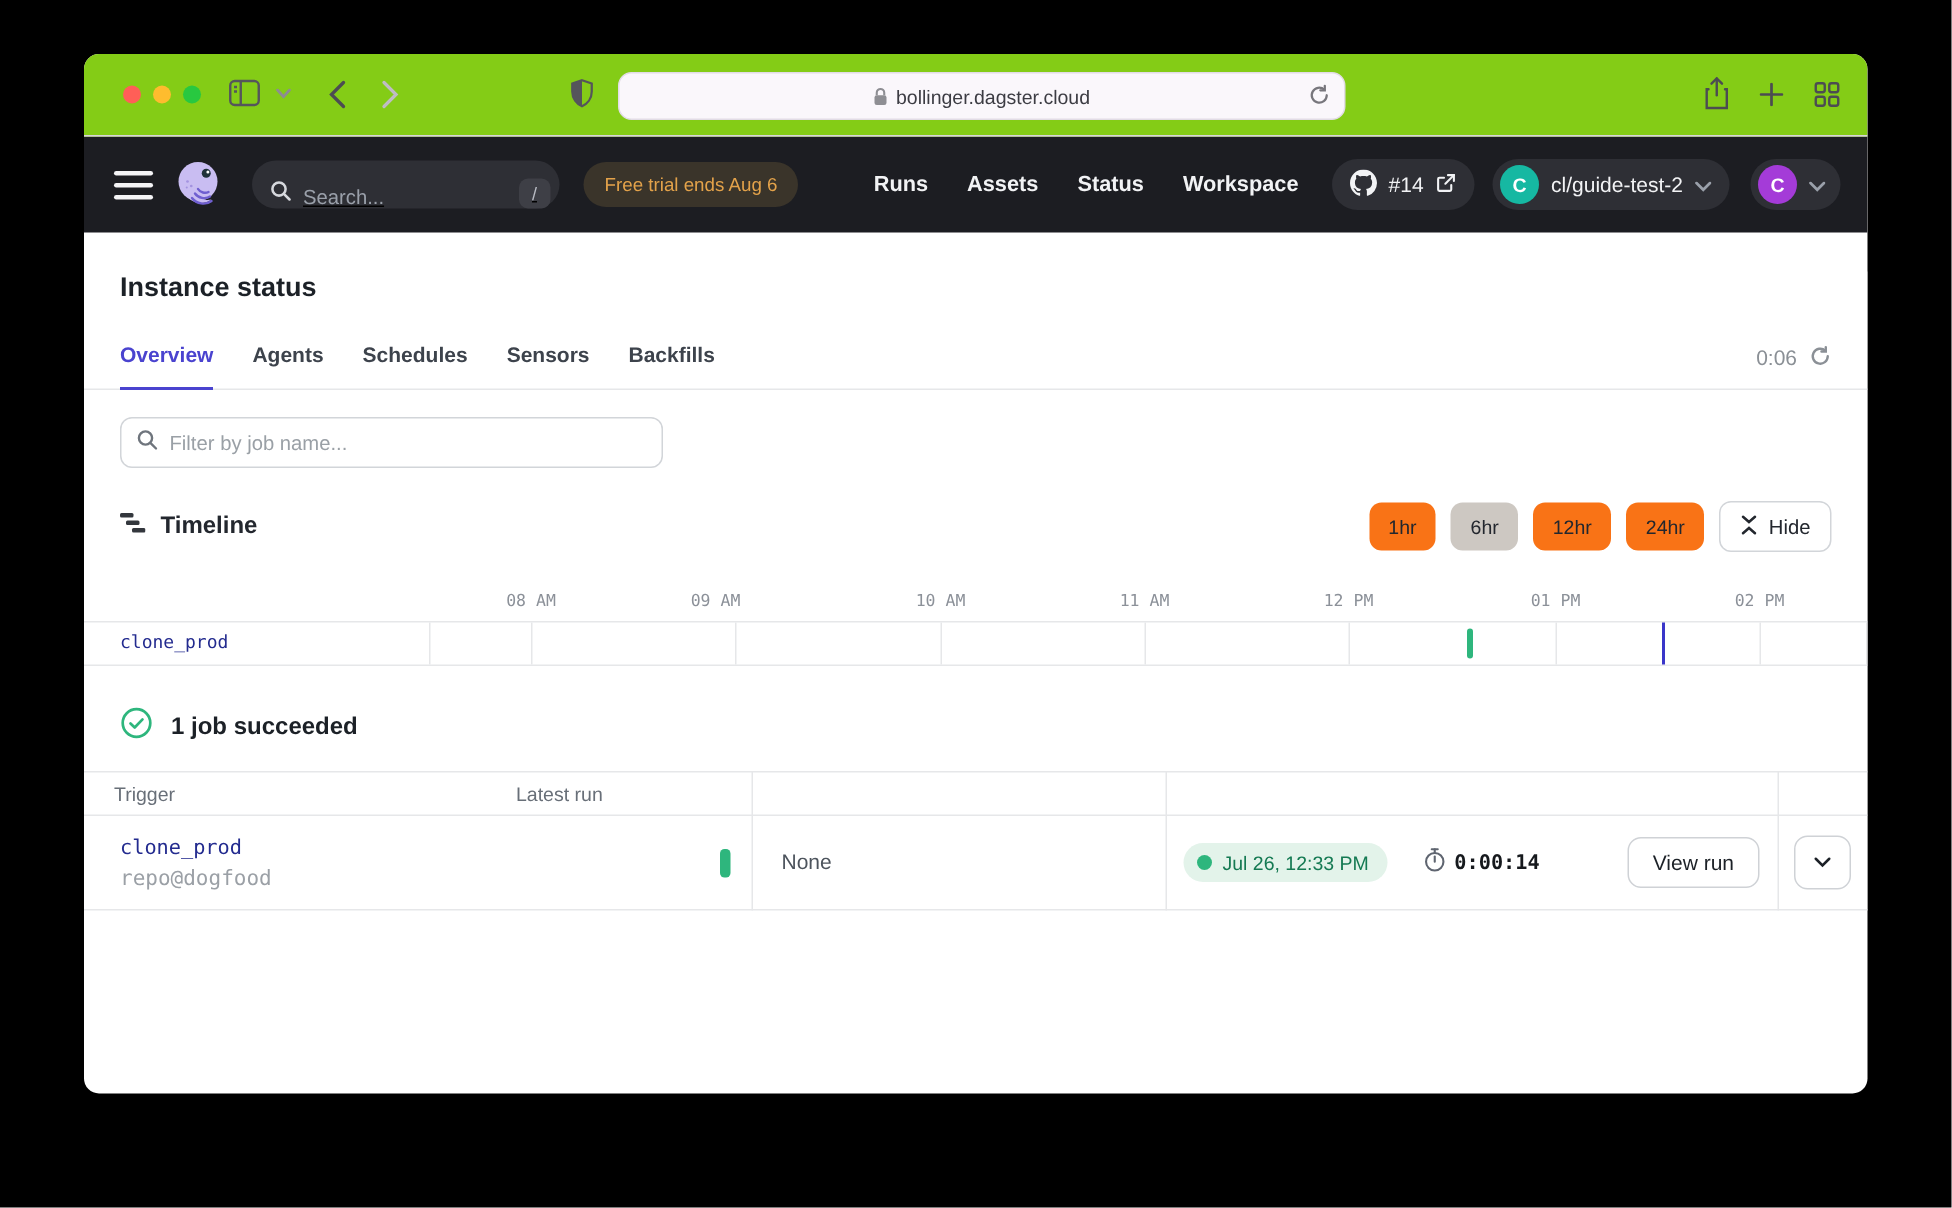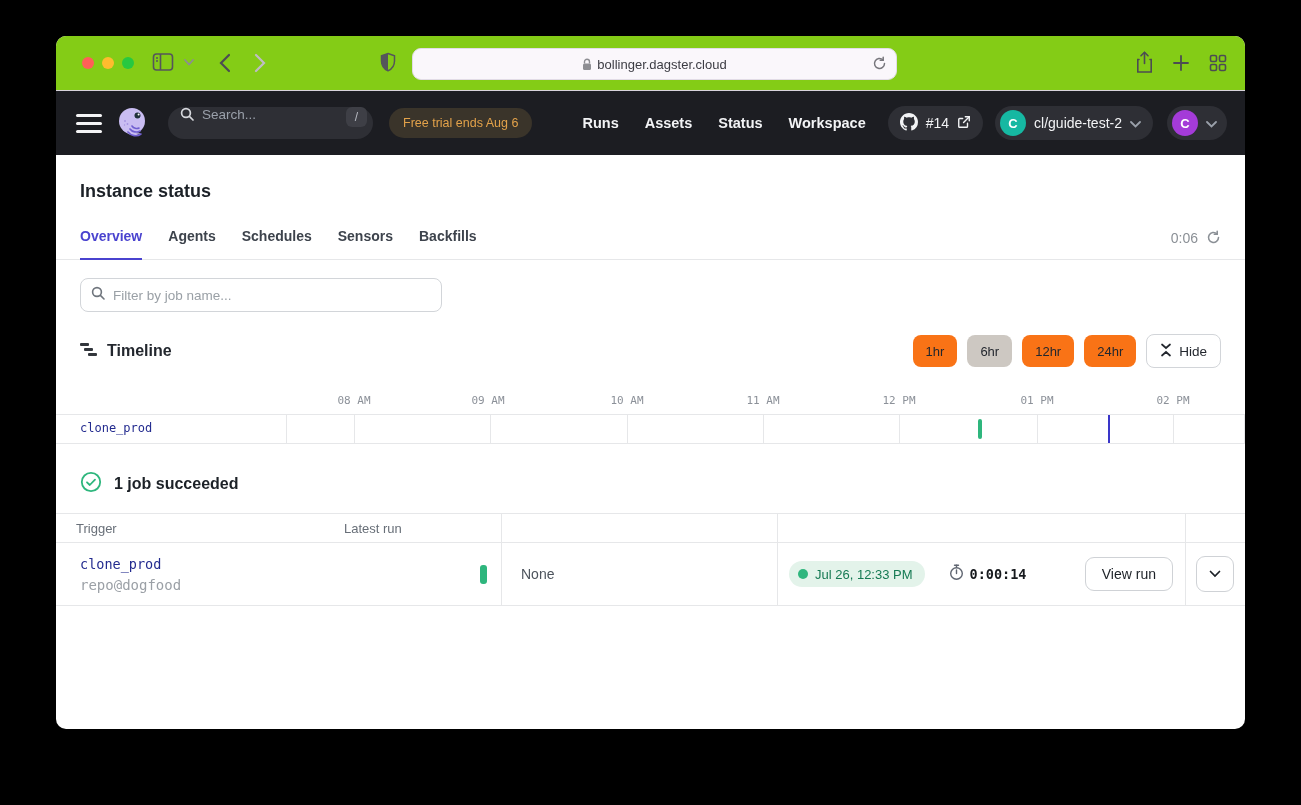--- a/index.html
+++ b/index.html
@@ -28,21 +28,21 @@
     font-size:13px;color:#3c3c43;
   }
   .url-reload{position:absolute;right:9px;top:7px;color:#77767c;}
   
   .dg-header{height:64px;background:#1c1d22;display:flex;align-items:center;padding:0 18px 0 20px;}
   .hamburger{width:26px;display:flex;flex-direction:column;gap:5px;cursor:pointer;}
   .hamburger div{height:3px;background:#f4f4f6;border-radius:2px;}
   .dg-logo{width:36px;height:36px;margin-left:12px;}
   .search-pill{
     margin-left:18px;width:187px;height:32px;background:#2e2f35;border-radius:16px;
-    display:flex;align-items:flex-start;padding:0 6px 0 12px;gap:8px;
+    display:flex;align-items:flex-end;padding:0 6px 0 12px;gap:8px;text-decoration:underline;
   }
   .search-pill .ph{color:#9aa0aa;font-size:13.5px;flex:1;}
   .slash-key{background:#3e3f46;color:#b9bcc4;border-radius:6px;font-size:12px;padding:3px 9px;}
   .trial-pill{
     margin-left:16px;height:30px;background:#3a342a;border-radius:15px;
     display:flex;align-items:center;padding:0 14px;
     font-size:12.5px;color:#e3a24a;
   }
   .dg-nav{margin-left:auto;display:flex;align-items:center;gap:26px;}
   .dg-nav a{color:#f2f3f5;font-size:14.5px;font-weight:600;text-decoration:none;cursor:pointer;}
@@ -324,21 +324,21 @@
             </svg>
           </span>
           <span>Hide</span>
         </button>
       </div>
     </div>
 
     <div class="tl-chart">
       <div class="tl-axis">
         <span class="hour-label" style="left:298px">08 AM</span>
-        <span class="hour-label" style="left:432px">09 AM</span>
+        <span class="hour-label" style="left:421px">09 AM</span>
         <span class="hour-label" style="left:571px">10 AM</span>
         <span class="hour-label" style="left:707px">11 AM</span>
         <span class="hour-label" style="left:843px">12 PM</span>
         <span class="hour-label" style="left:981px">01 PM</span>
         <span class="hour-label" style="left:1117px">02 PM</span>
       </div>
       <div class="tl-row">
         <div class="gline" style="left:230px"></div>
         <div class="gline" style="left:298px"></div>
         <div class="gline" style="left:434px"></div>

